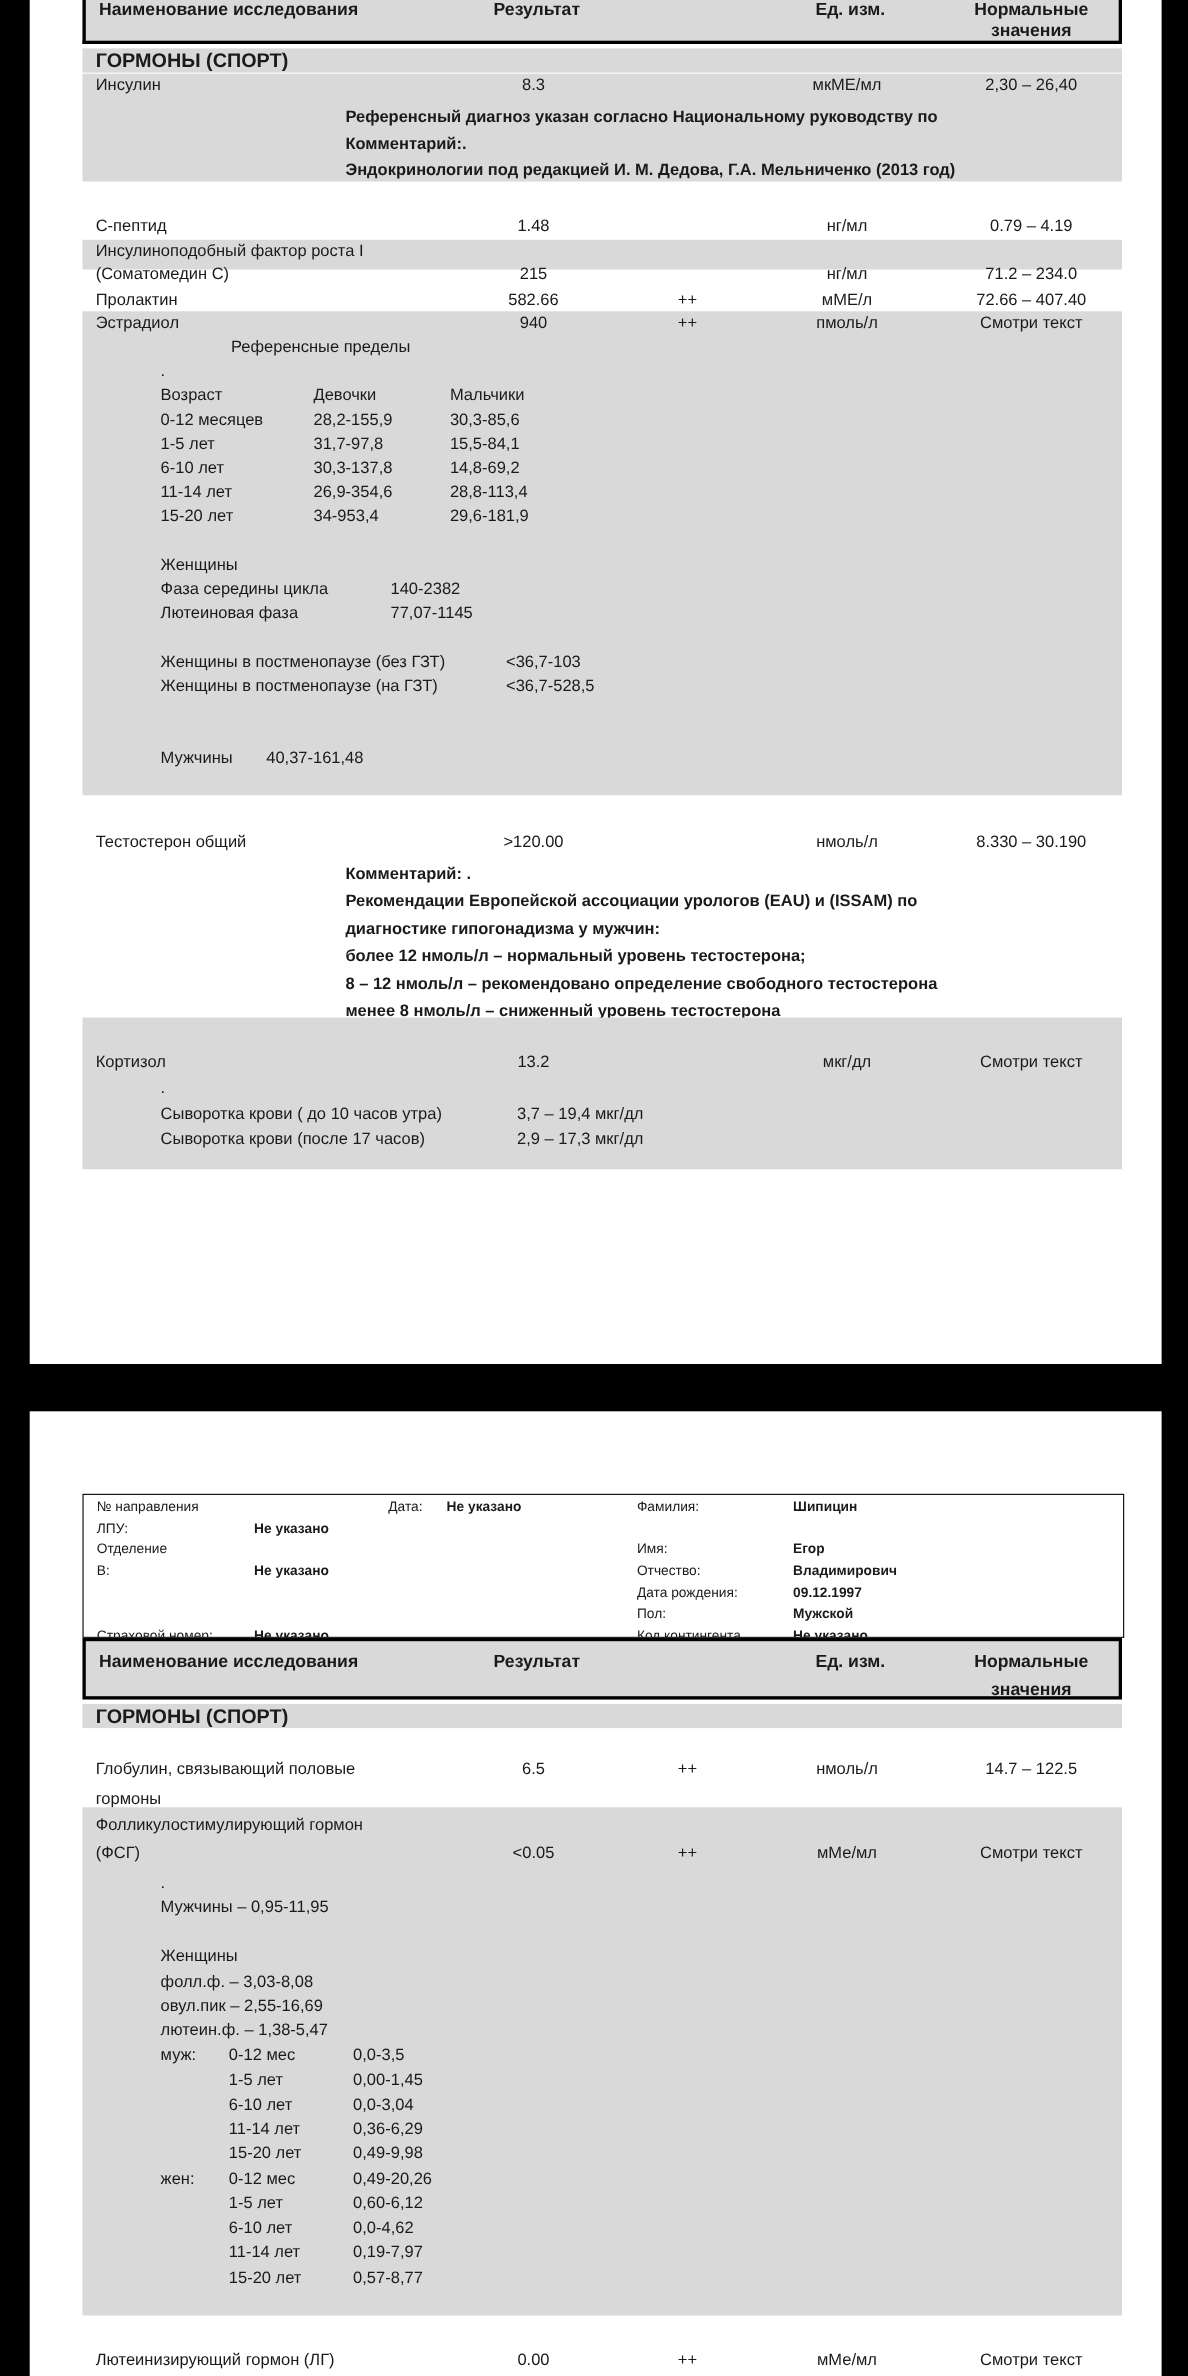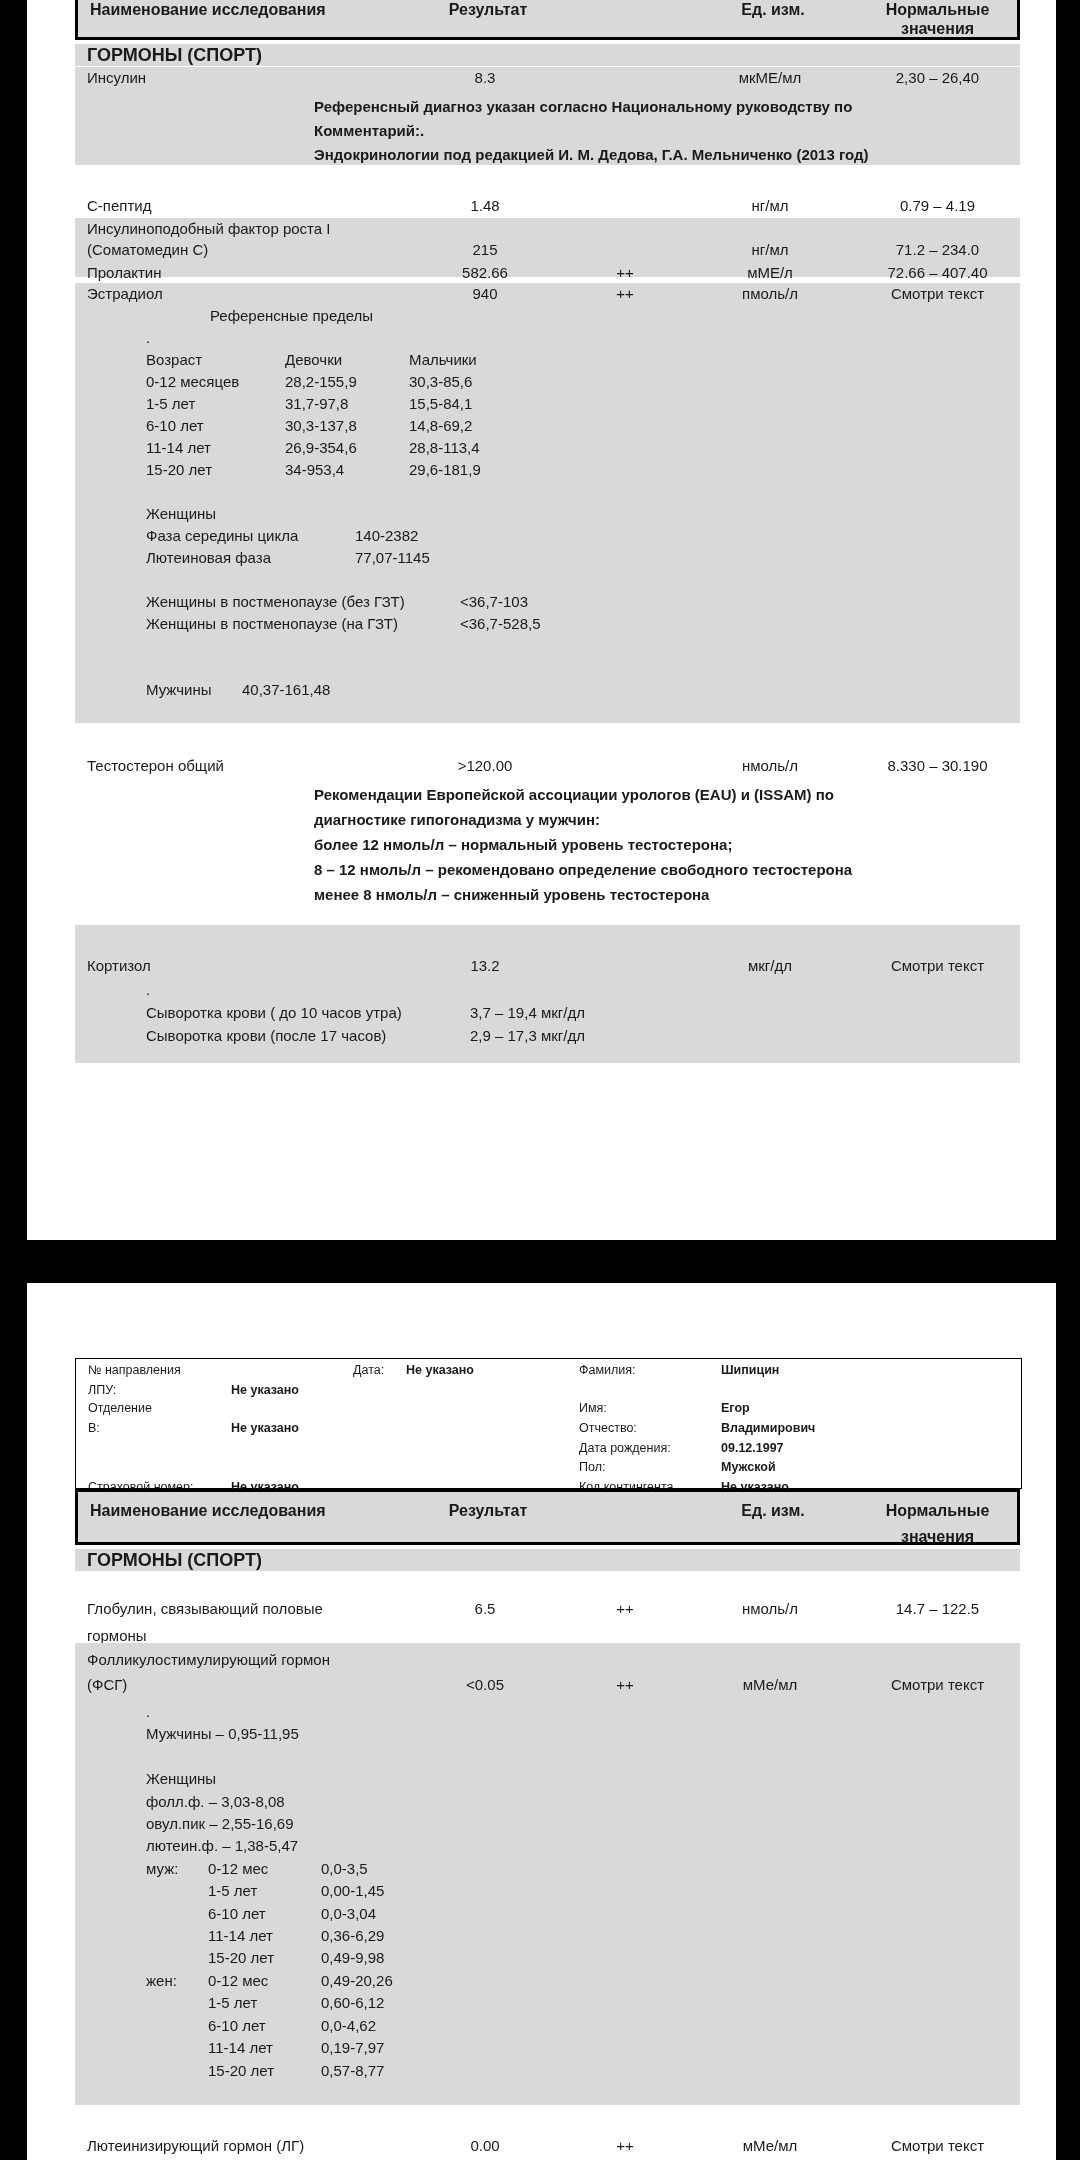--- a/index.html
+++ b/index.html
@@ -61,21 +61,21 @@
 
   
   .pbox{position:absolute;left:48px;top:75px;width:947px;height:131px;
         border:1px solid #000;font-size:12.5px;background:var(--page);}
   .pi{position:absolute;white-space:nowrap;line-height:15px;}
   .pv{font-weight:bold;}
 
   .blk-insulin{top:67px;height:98px;}
   .blk-insulin .row{margin-bottom:6px;}
   .row-cpep{top:195px;}
-  .blk-igf{top:218px;height:59px;}
+  .blk-igf{top:218px;height:27px;}
   .blk-igf .row{height:21px;line-height:21px;}
   .row-prol{top:262px;}
   .blk-estr{top:283px;height:440px;}
   .row-testo{top:755px;}
   .blk-testo-comment{top:782px;}
   .blk-testo-comment .comment{line-height:25px;}
   .blk-cort{top:925px;height:138px;padding-top:30px;}
   .blk-cort .sub{line-height:23px;}
   .blk-cort .row{margin-bottom:1px;}
 
@@ -201,20 +201,21 @@
 
   <div class="abs row row-testo">
     <div class="name">Тестостерон общий</div>
     <div class="c">&gt;120.00</div>
     <div class="c"></div>
     <div class="c">нмоль/л</div>
     <div class="c">8.330 – 30.190</div>
   </div>
 
   <div class="abs blk-testo-comment">
+    <div class="comment">Комментарий: .</div>
     <div class="comment">Рекомендации Европейской ассоциации урологов (EAU) и (ISSAM) по</div>
     <div class="comment">диагностике гипогонадизма у мужчин:</div>
     <div class="comment">более 12 нмоль/л – нормальный уровень тестостерона;</div>
     <div class="comment">8 – 12 нмоль/л – рекомендовано определение свободного тестостерона</div>
     <div class="comment">менее 8 нмоль/л – сниженный уровень тестостерона</div>
   </div>
 
   <div class="abs band blk-cort">
     <div class="row">
       <div class="name">Кортизол</div>

